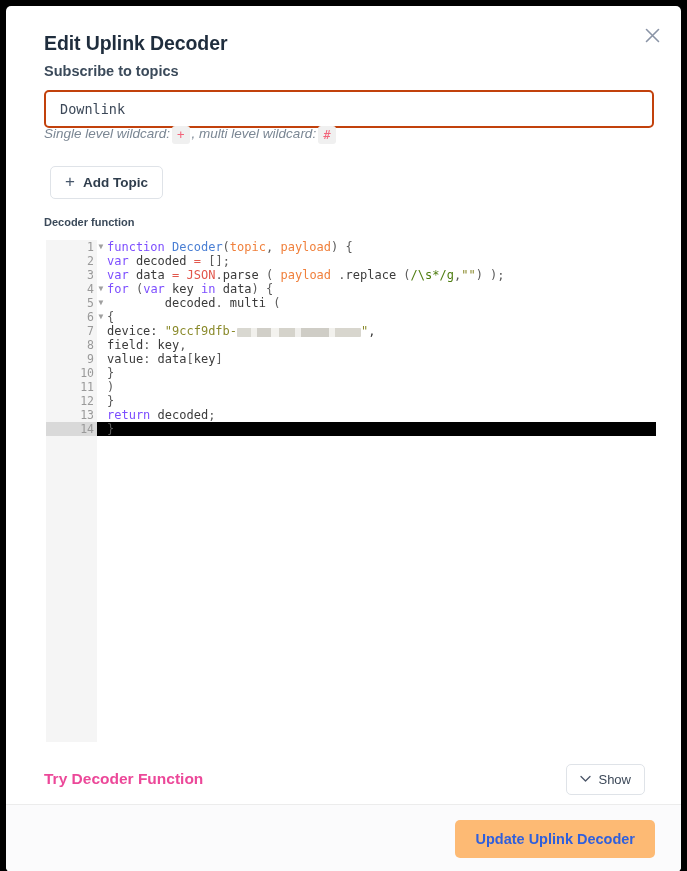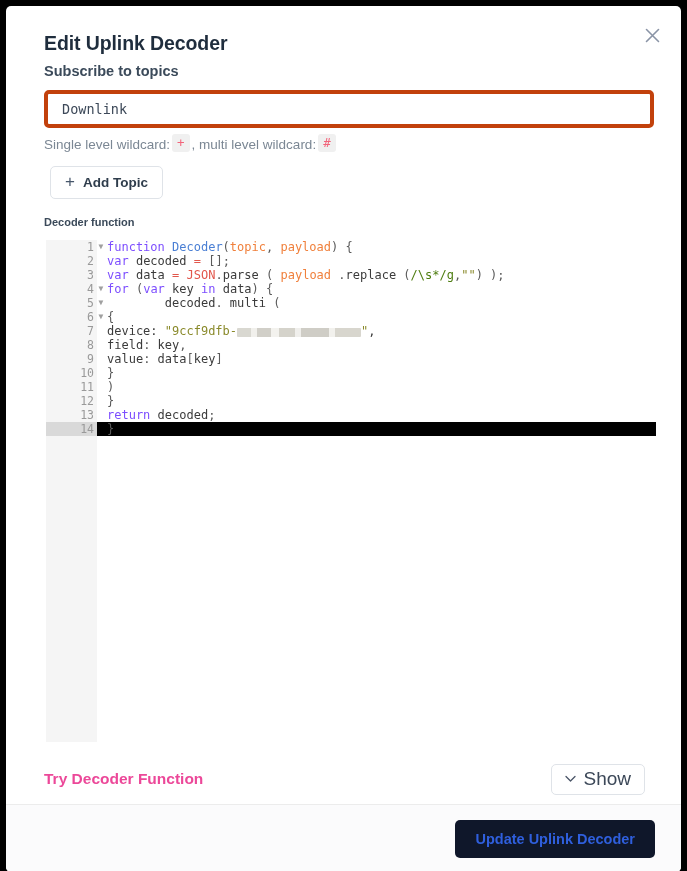--- a/index.html
+++ b/index.html
@@ -72,41 +72,42 @@
   }
 
   
   .topic-input {
     position: absolute;
     left: 38px;
     top: 84px;
     width: 610px;
     height: 38px;
     box-sizing: border-box;
-    border: 4px solid #c2410c;
+    border: 2px solid #c2410c;
     border-radius: 5px;
     background: #ffffff;
     padding: 0 14px;
     font-family: "DejaVu Sans Mono", "Liberation Mono", monospace;
     font-size: 13.5px;
     color: #3c4858;
     outline: none;
   }
   .topic-input::placeholder { color: #a8b2bd; }
 
   
   .hint {
     position: absolute;
     left: 38px;
-    top: 128px;
+    top: 120px;
     font-size: 13.5px;
     color: #7b8794;
     display: flex;
-    align-items: flex-end;
+    align-items: flex-start;
     white-space: nowrap;
+    font-style: italic;
   }
   .hint .code {
     display: inline-block;
     background: #f0f0f0;
     color: #f2647a;
     font-family: "DejaVu Sans Mono", "Liberation Mono", monospace;
     font-size: 12.5px;
     padding: 1px 5px;
     border-radius: 3px;
     margin: 0 2px;
@@ -263,21 +264,21 @@
     display: inline-flex;
     align-items: center;
     gap: 7px;
     height: 31px;
     padding: 0 13px;
     box-sizing: border-box;
     border: 1px solid #dfe3e8;
     border-radius: 5px;
     background: #ffffff;
     color: #3c4858;
-    font-size: 19px;
+    font-size: 13px;
     font-weight: 400;
     cursor: pointer;
   }
   .chev { display: block; }
 
   
   .footer {
     flex: 0 0 auto;
     height: 68px;
     border-top: 1px solid #ececec;
@@ -286,21 +287,21 @@
     align-items: center;
     justify-content: flex-end;
     padding-right: 26px;
     box-sizing: border-box;
   }
   .primary-btn {
     height: 38px;
     padding: 0 20px;
     border: none;
     border-radius: 5px;
-    background: #0f172a;
+    background: #fdba74;
     color: #2f5fdd;
     font-family: "Liberation Sans", sans-serif;
     font-size: 14.5px;
     font-weight: 700;
     cursor: pointer;
   }
 </style>
 </head>
 <body>
 

